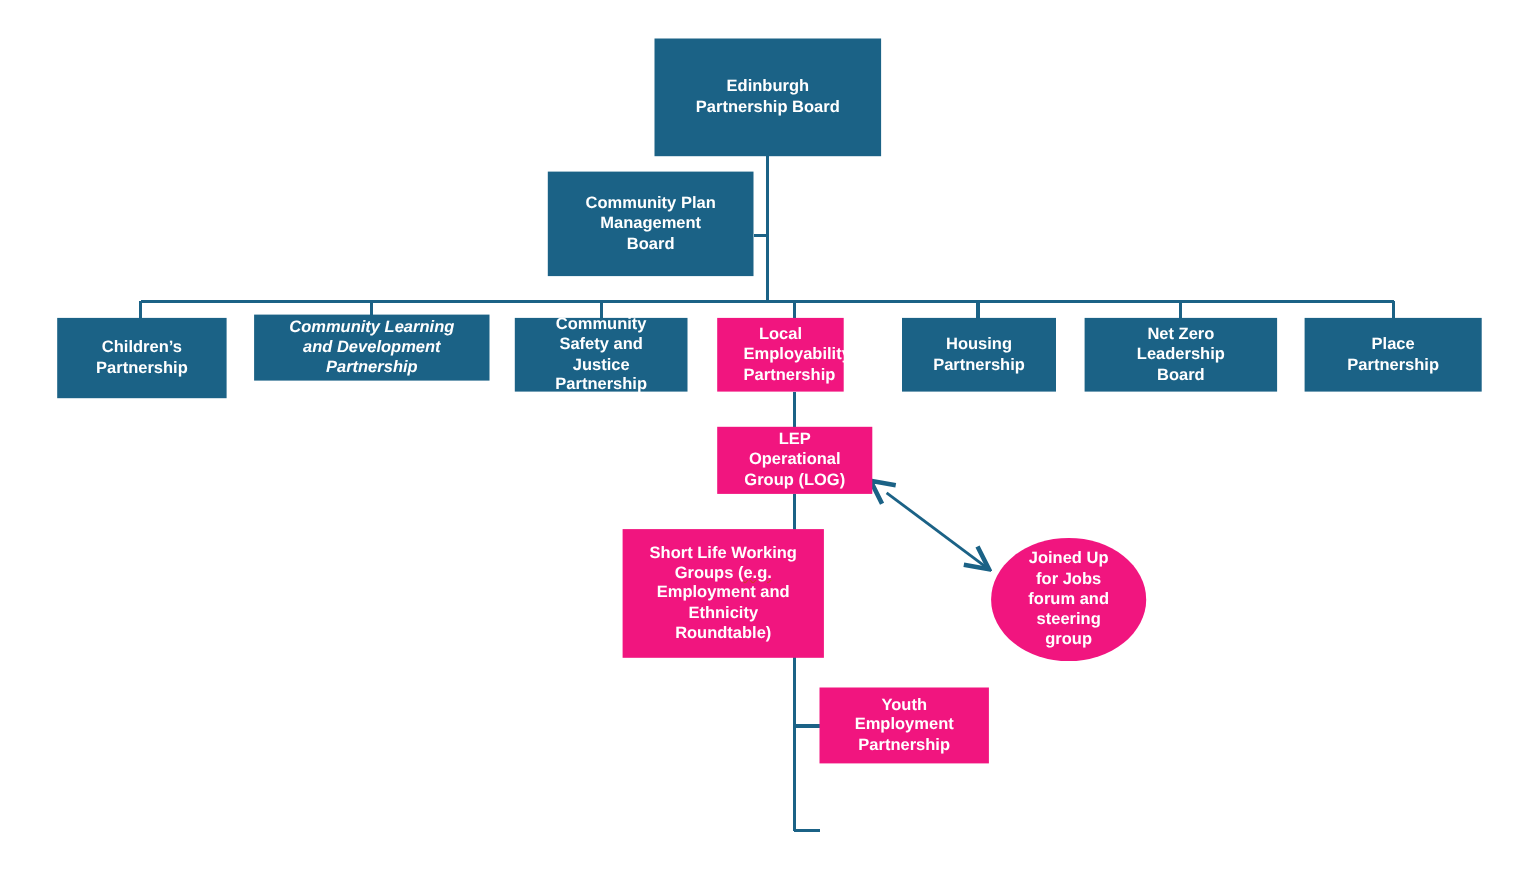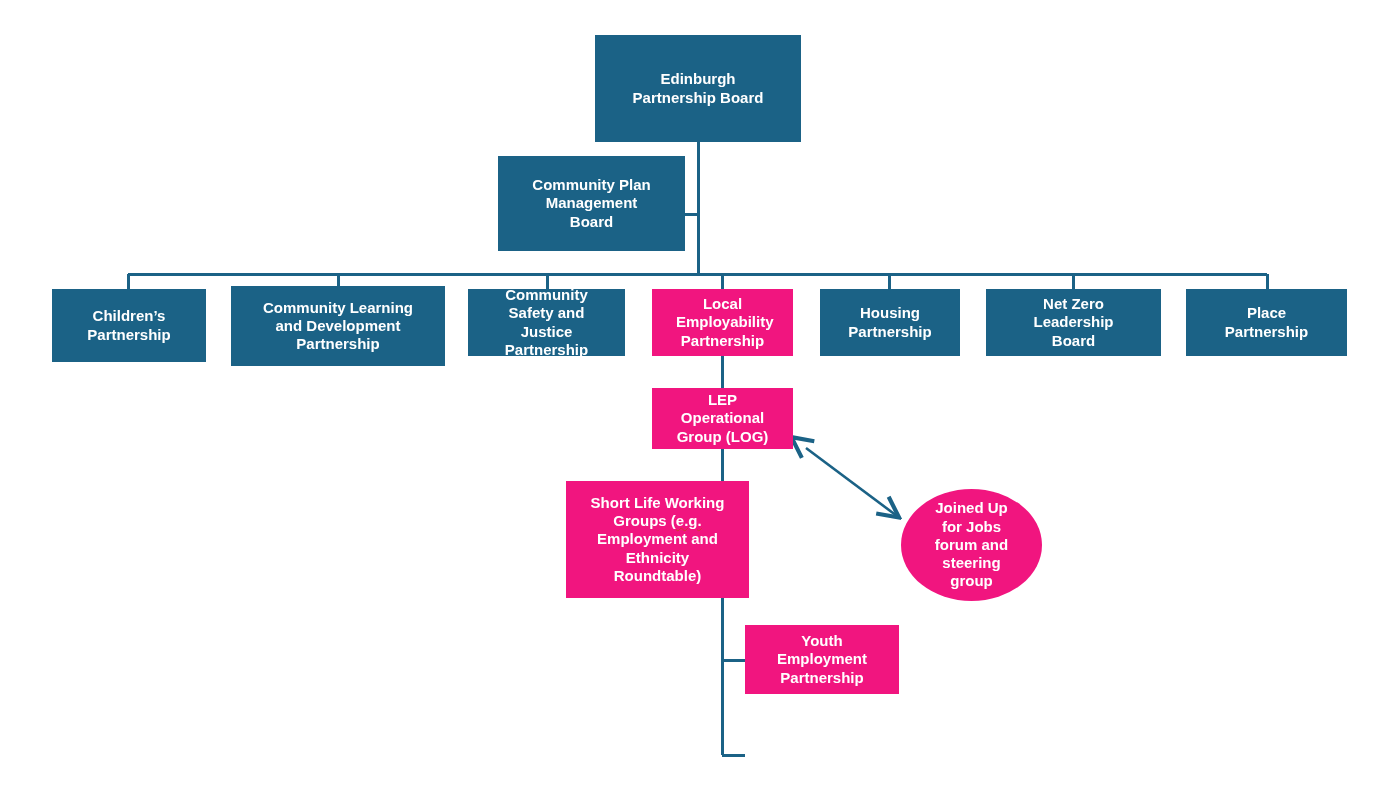--- a/index.html
+++ b/index.html
@@ -107,29 +107,29 @@
   </div>
 
   <div class="node blue" style="left:498px; top:156px; width:187px; height:95px; font-size:15px;">
     <span class="node-label">Community Plan Management Board</span>
   </div>
 
   <div class="node blue" style="left:52px; top:289px; width:154px; height:73px; font-size:15px;">
     <span class="node-label">Children’s Partnership</span>
   </div>
 
-  <div class="node blue" style="left:231px; top:286px; width:214px; height:80px; font-size:15px;">
+  <div class="node blue" style="left:231px; top:286px; width:214px; height:60px; font-size:15px;font-style:italic;">
     <span class="node-label">Community Learning and Development Partnership</span>
   </div>
 
   <div class="node blue" style="left:468px; top:289px; width:157px; height:67px; font-size:15px;">
     <span class="node-label">Community Safety and Justice Partnership</span>
   </div>
 
-  <div class="node pink" style="left:652px; top:289px; width:141px; height:67px; font-size:15px;">
+  <div class="node pink" style="left:652px; top:289px; width:115px; height:67px; font-size:15px;">
     <span class="node-label">Local Employability Partnership</span>
   </div>
 
   <div class="node blue" style="left:986px; top:289px; width:175px; height:67px; font-size:15px;">
     <span class="node-label">Net Zero Leadership Board</span>
   </div>
 
   <div class="node blue" style="left:820px; top:289px; width:140px; height:67px; font-size:15px;">
     <span class="node-label">Housing Partnership</span>
   </div>

